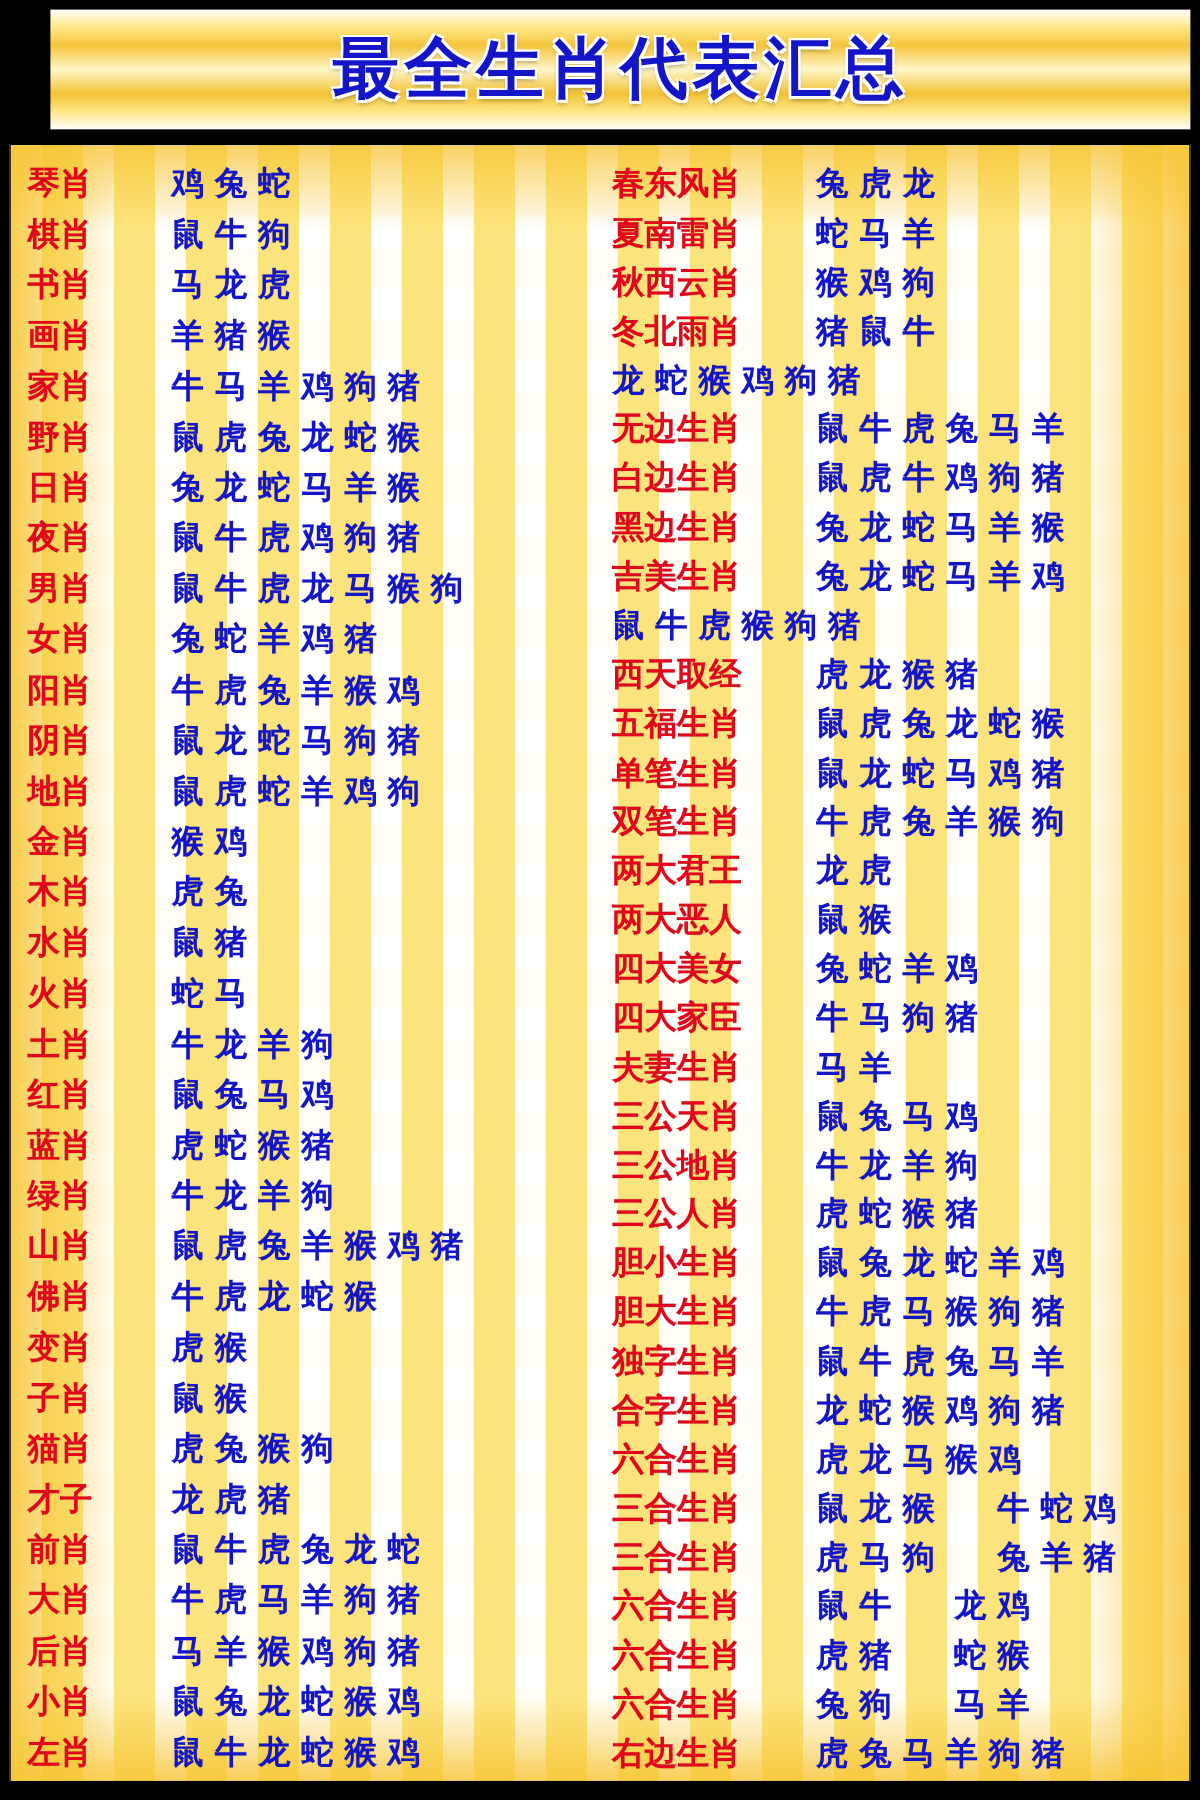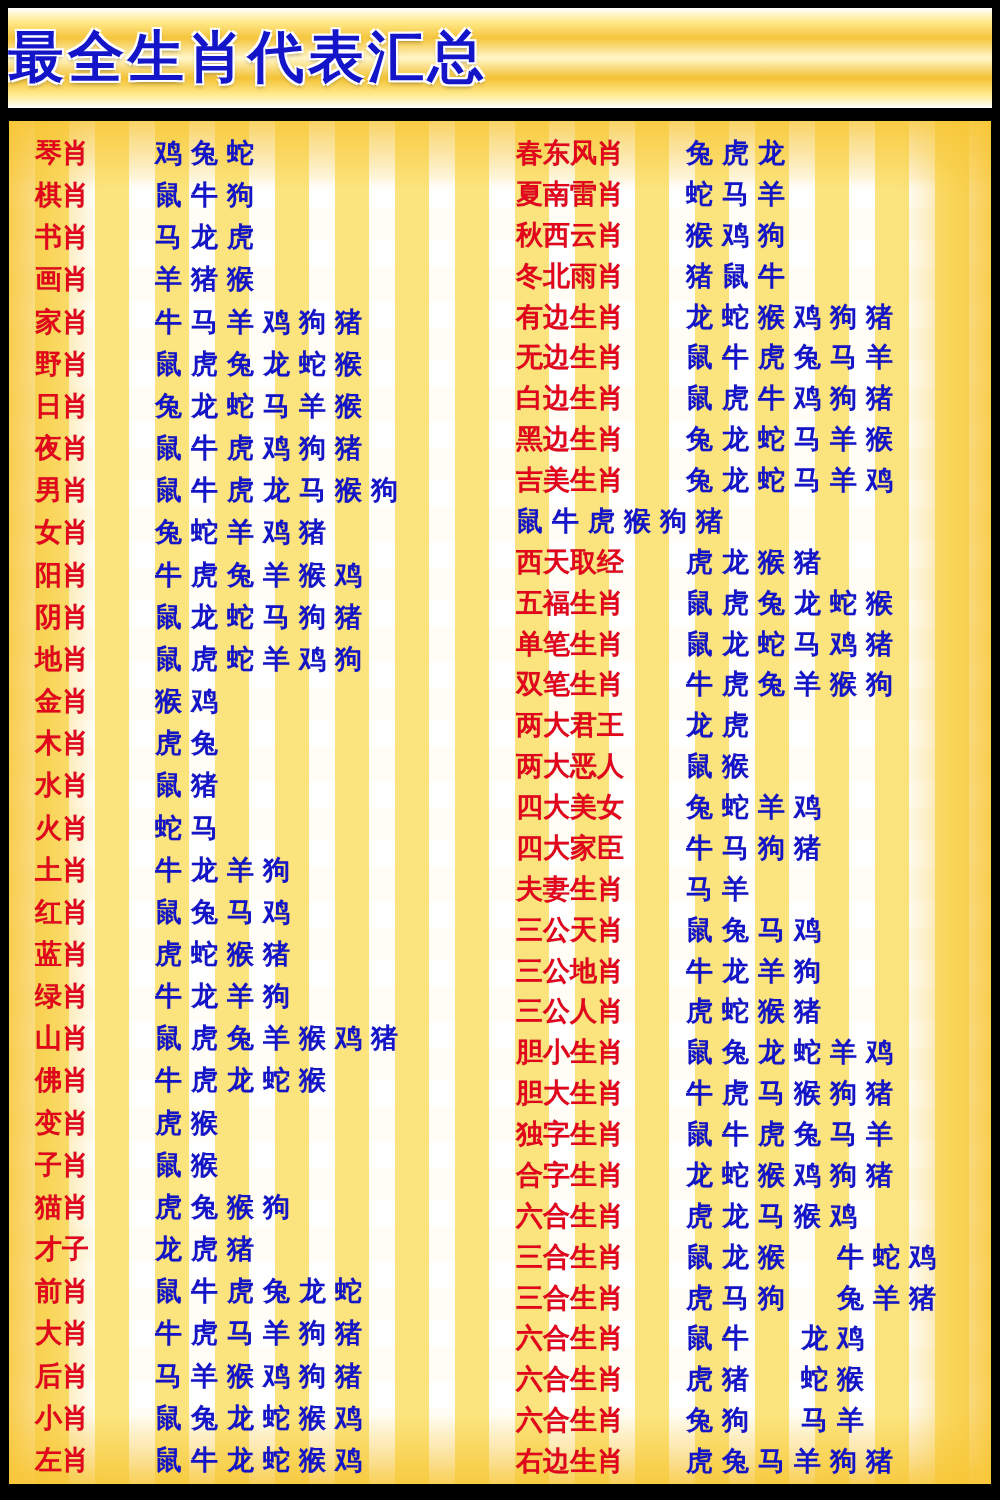--- a/index.html
+++ b/index.html
@@ -30,22 +30,23 @@
         #ffffff 0%,
         #ffe98a 14%,
         #f5c53c 30%,
         #fff6c9 50%,
         #f3c235 70%,
         #ffe98a 86%,
         #ffffff 100%);
     border-bottom: 3px solid #000;
     display: flex;
     align-items: center;
-    justify-content: flex-start;
+    justify-content: center;
     overflow: hidden;
+    margin-left: 34px;
   }
   .header-title {
     font-family: "DejaVu Serif", "Liberation Serif", serif;
     font-weight: bold;
     font-size: 56px;
     letter-spacing: 4px;
     color: #1414c8;
     text-shadow:
       -2px -2px 0 #ffffff,
       2px -2px 0 #ffffff,
@@ -106,21 +107,21 @@
     display: flex;
     padding: 14px 0 0 0;
     height: 100%;
     box-sizing: border-box;
   }
   .col {
     flex: 1 1 50%;
     display: flex;
     flex-direction: column;
   }
-  .col-left { padding-left: 26px; }
+  .col-left { padding-left: 14px; }
   .col-right { padding-left: 6px; }
 
   .row {
     display: flex;
     align-items: baseline;
     height: 42.2px;
     white-space: nowrap;
   }
   .label {
     color: #e3051b;
@@ -297,21 +298,20 @@
           </div>
           <div class="row">
             <div class="label">秋西云肖</div>
             <div class="vals"><span>猴</span><span>鸡</span><span>狗</span></div>
           </div>
           <div class="row">
             <div class="label">冬北雨肖</div>
             <div class="vals"><span>猪</span><span>鼠</span><span>牛</span></div>
           </div>
           <div class="row">
-            <div class="label">有边生肖</div>
             <div class="vals"><span>龙</span><span>蛇</span><span>猴</span><span>鸡</span><span>狗</span><span>猪</span></div>
           </div>
           <div class="row">
             <div class="label">无边生肖</div>
             <div class="vals"><span>鼠</span><span>牛</span><span>虎</span><span>兔</span><span>马</span><span>羊</span></div>
           </div>
           <div class="row">
             <div class="label">白边生肖</div>
             <div class="vals"><span>鼠</span><span>虎</span><span>牛</span><span>鸡</span><span>狗</span><span>猪</span></div>
           </div>

